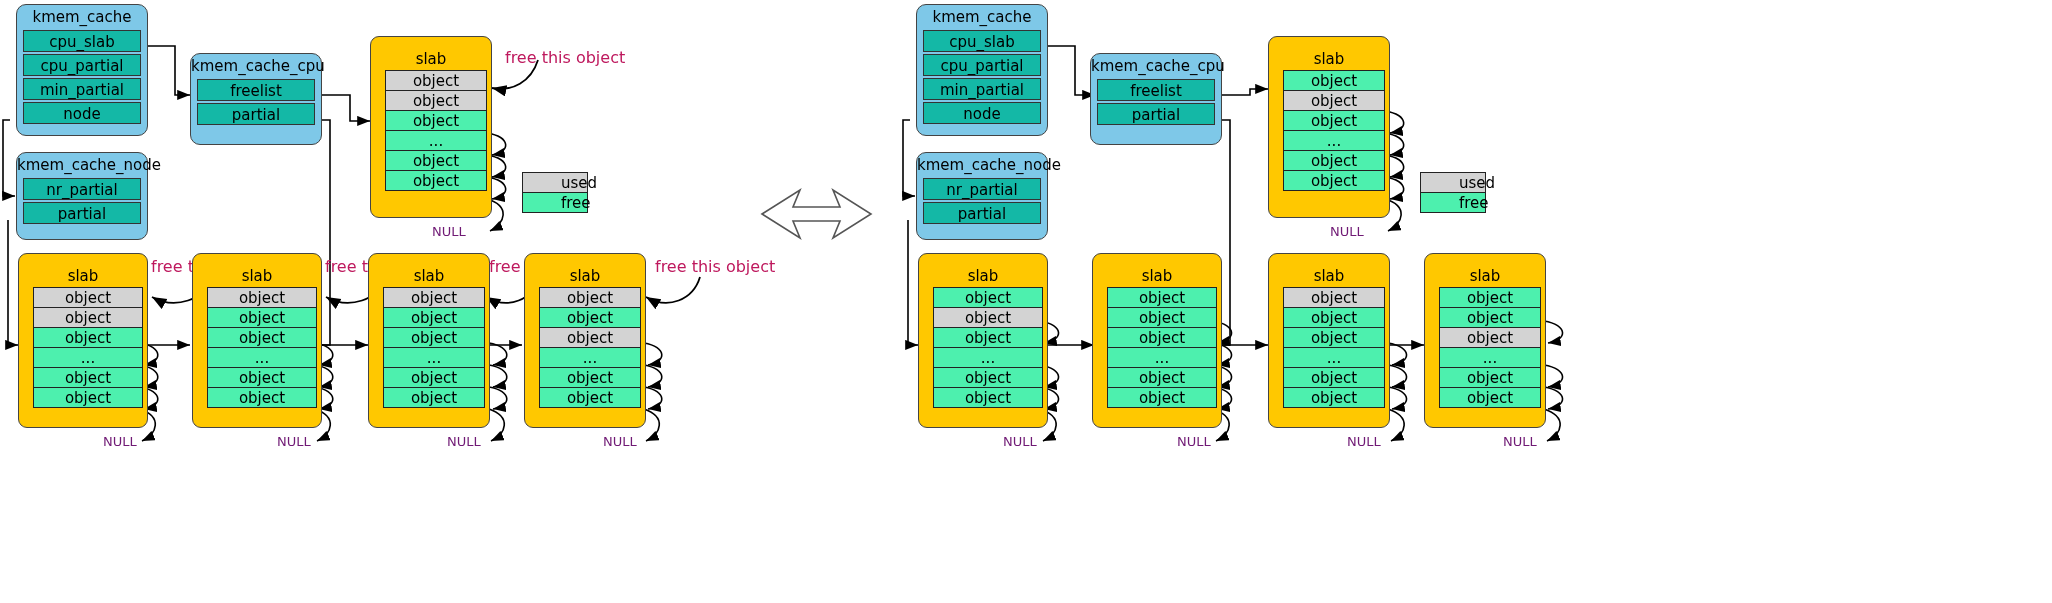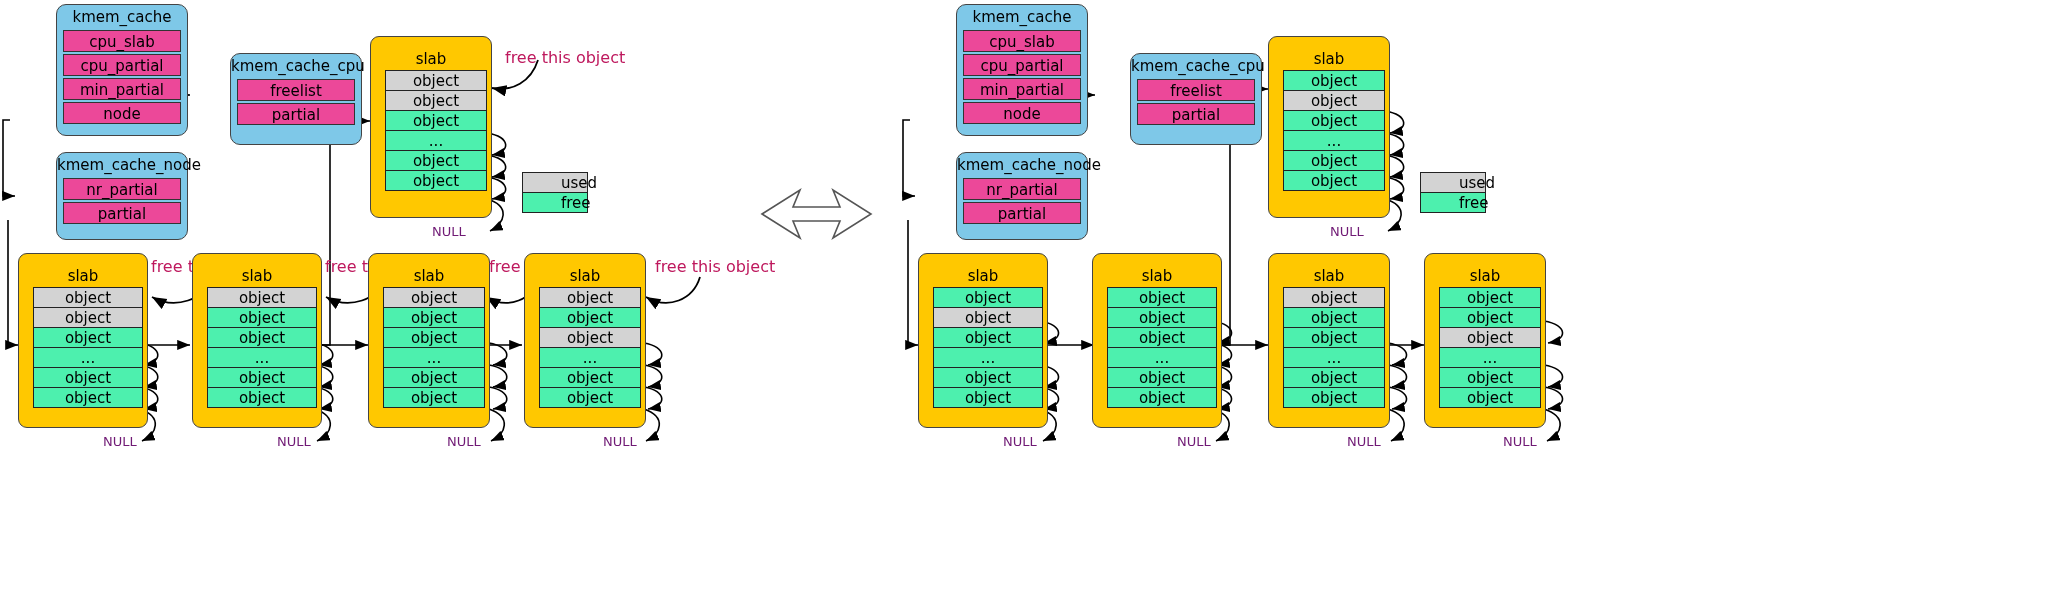--- a/index.html
+++ b/index.html
@@ -2,24 +2,24 @@
 <html><head>
 <meta charset="utf-8">
 <style>
   html,body{margin:0;padding:0;background:#fff;}
   body{width:2052px;height:603px;position:relative;overflow:hidden;
        font-family:"DejaVu Sans","Liberation Sans",sans-serif;}
   .panel{position:absolute;top:0;left:0;width:2052px;height:603px;}
 
   
   .struct{position:absolute;background:#7EC8E8;border:1px solid #444;border-radius:10px;
-          box-sizing:border-box;margin-left:40px;}
+          box-sizing:border-box;}
   .struct-title{text-align:center;font-size:15px;color:#000;padding:3px 0 2px 0;
                 line-height:18px;white-space:nowrap;}
-  .field{margin:2px 6px;background:#ec4899;border:1px solid #333;text-align:center;
+  .field{margin:2px 6px;background:#14b8a6;border:1px solid #333;text-align:center;
          font-size:15px;color:#000;line-height:22px;height:22px;box-sizing:border-box;}
 
   
   .slab{position:absolute;background:#FFC800;border:1px solid #444;border-radius:9px;
         box-sizing:border-box;}
   .slab-title{text-align:center;font-size:15px;color:#000;line-height:20px;padding-top:12px;}
   .objs{margin:2px 4px 6px 14px;}
   .obj{border:1px solid #222;text-align:center;font-size:15px;color:#000;
        line-height:20px;height:21px;box-sizing:border-box;margin-top:-1px;}
   .obj.used{background:#D3D3D3;}

